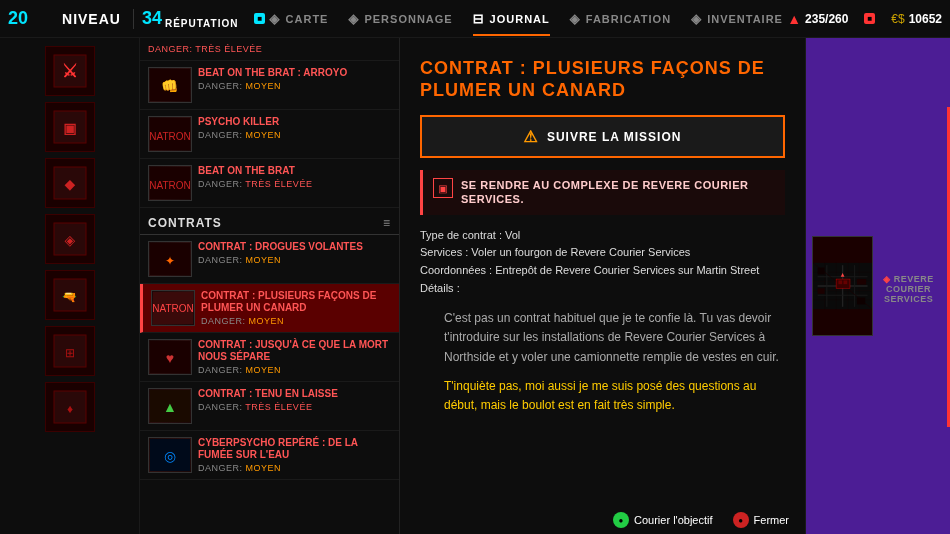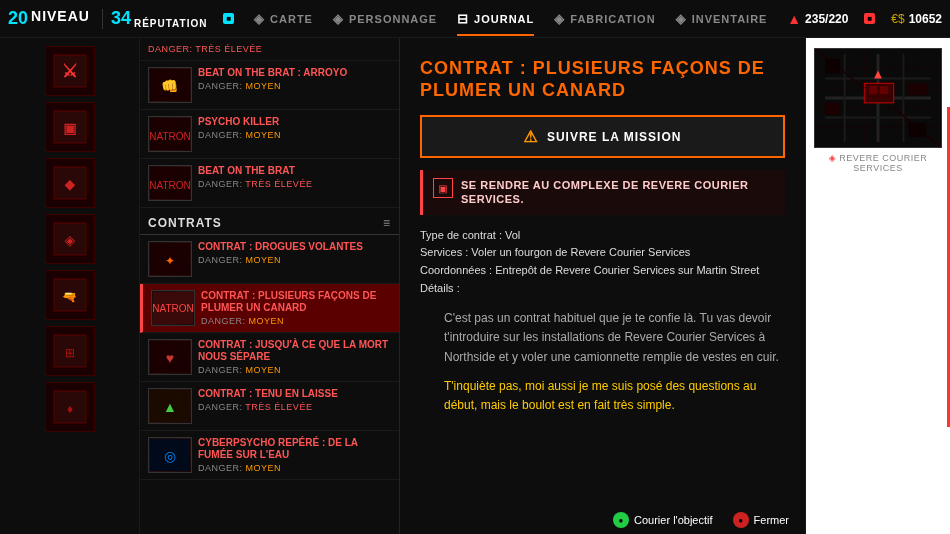--- a/index.html
+++ b/index.html
@@ -26,22 +26,23 @@
     }
 
     .top-bar-left {
       display: flex;
       align-items: center;
       gap: 0;
     }
 
     .level-block {
       display: flex;
-      align-items: flex-start;
+      align-items: center;
       margin-right: 4px;
+      gap: 31px;
     }
 
     .level-num {
       color: #00e5ff;
       font-size: 18px;
       font-weight: bold;
       margin-right: 3px;
     }
 
     .level-label {
@@ -377,26 +378,27 @@
       margin-bottom: 10px;
     }
 
     .quest-desc .highlight {
       color: #ffcc00;
     }
 
     
     .mini-map-panel {
       width: 145px;
-      background: #ffffff;
-      display: flex;
-      flex-direction: column;
+      background: #4c1d95;
+      display: flex;
+      flex-direction: row;
       align-items: center;
       padding: 10px 6px;
       border-left: 1px solid #1a1a1a;
+      font-weight: bold;
     }
 
     .mini-map {
       width: 128px;
       height: 100px;
       background: #1a0000;
       border: 1px solid #333;
       position: relative;
       overflow: hidden;
     }
@@ -530,21 +532,21 @@
     </div>
     <div class="nav-item nav-underline">
       <span class="nav-icon">◈</span>
       <span>INVENTAIRE</span>
     </div>
   </div>
 
   <div class="top-bar-right">
     <div class="stat-block">
       <span class="stat-icon-hp">▲</span>
-      <span class="stat-val">235/220</span>
+      <span class="stat-val">235/260</span>
     </div>
     <div class="small-badge" style="background:#ff3333;">■</div>
     <div class="stat-block">
       <span class="stat-icon-money">€$</span>
       <span class="stat-val">10652</span>
     </div>
   </div>
 </div>
 
 <div class="main-content">

